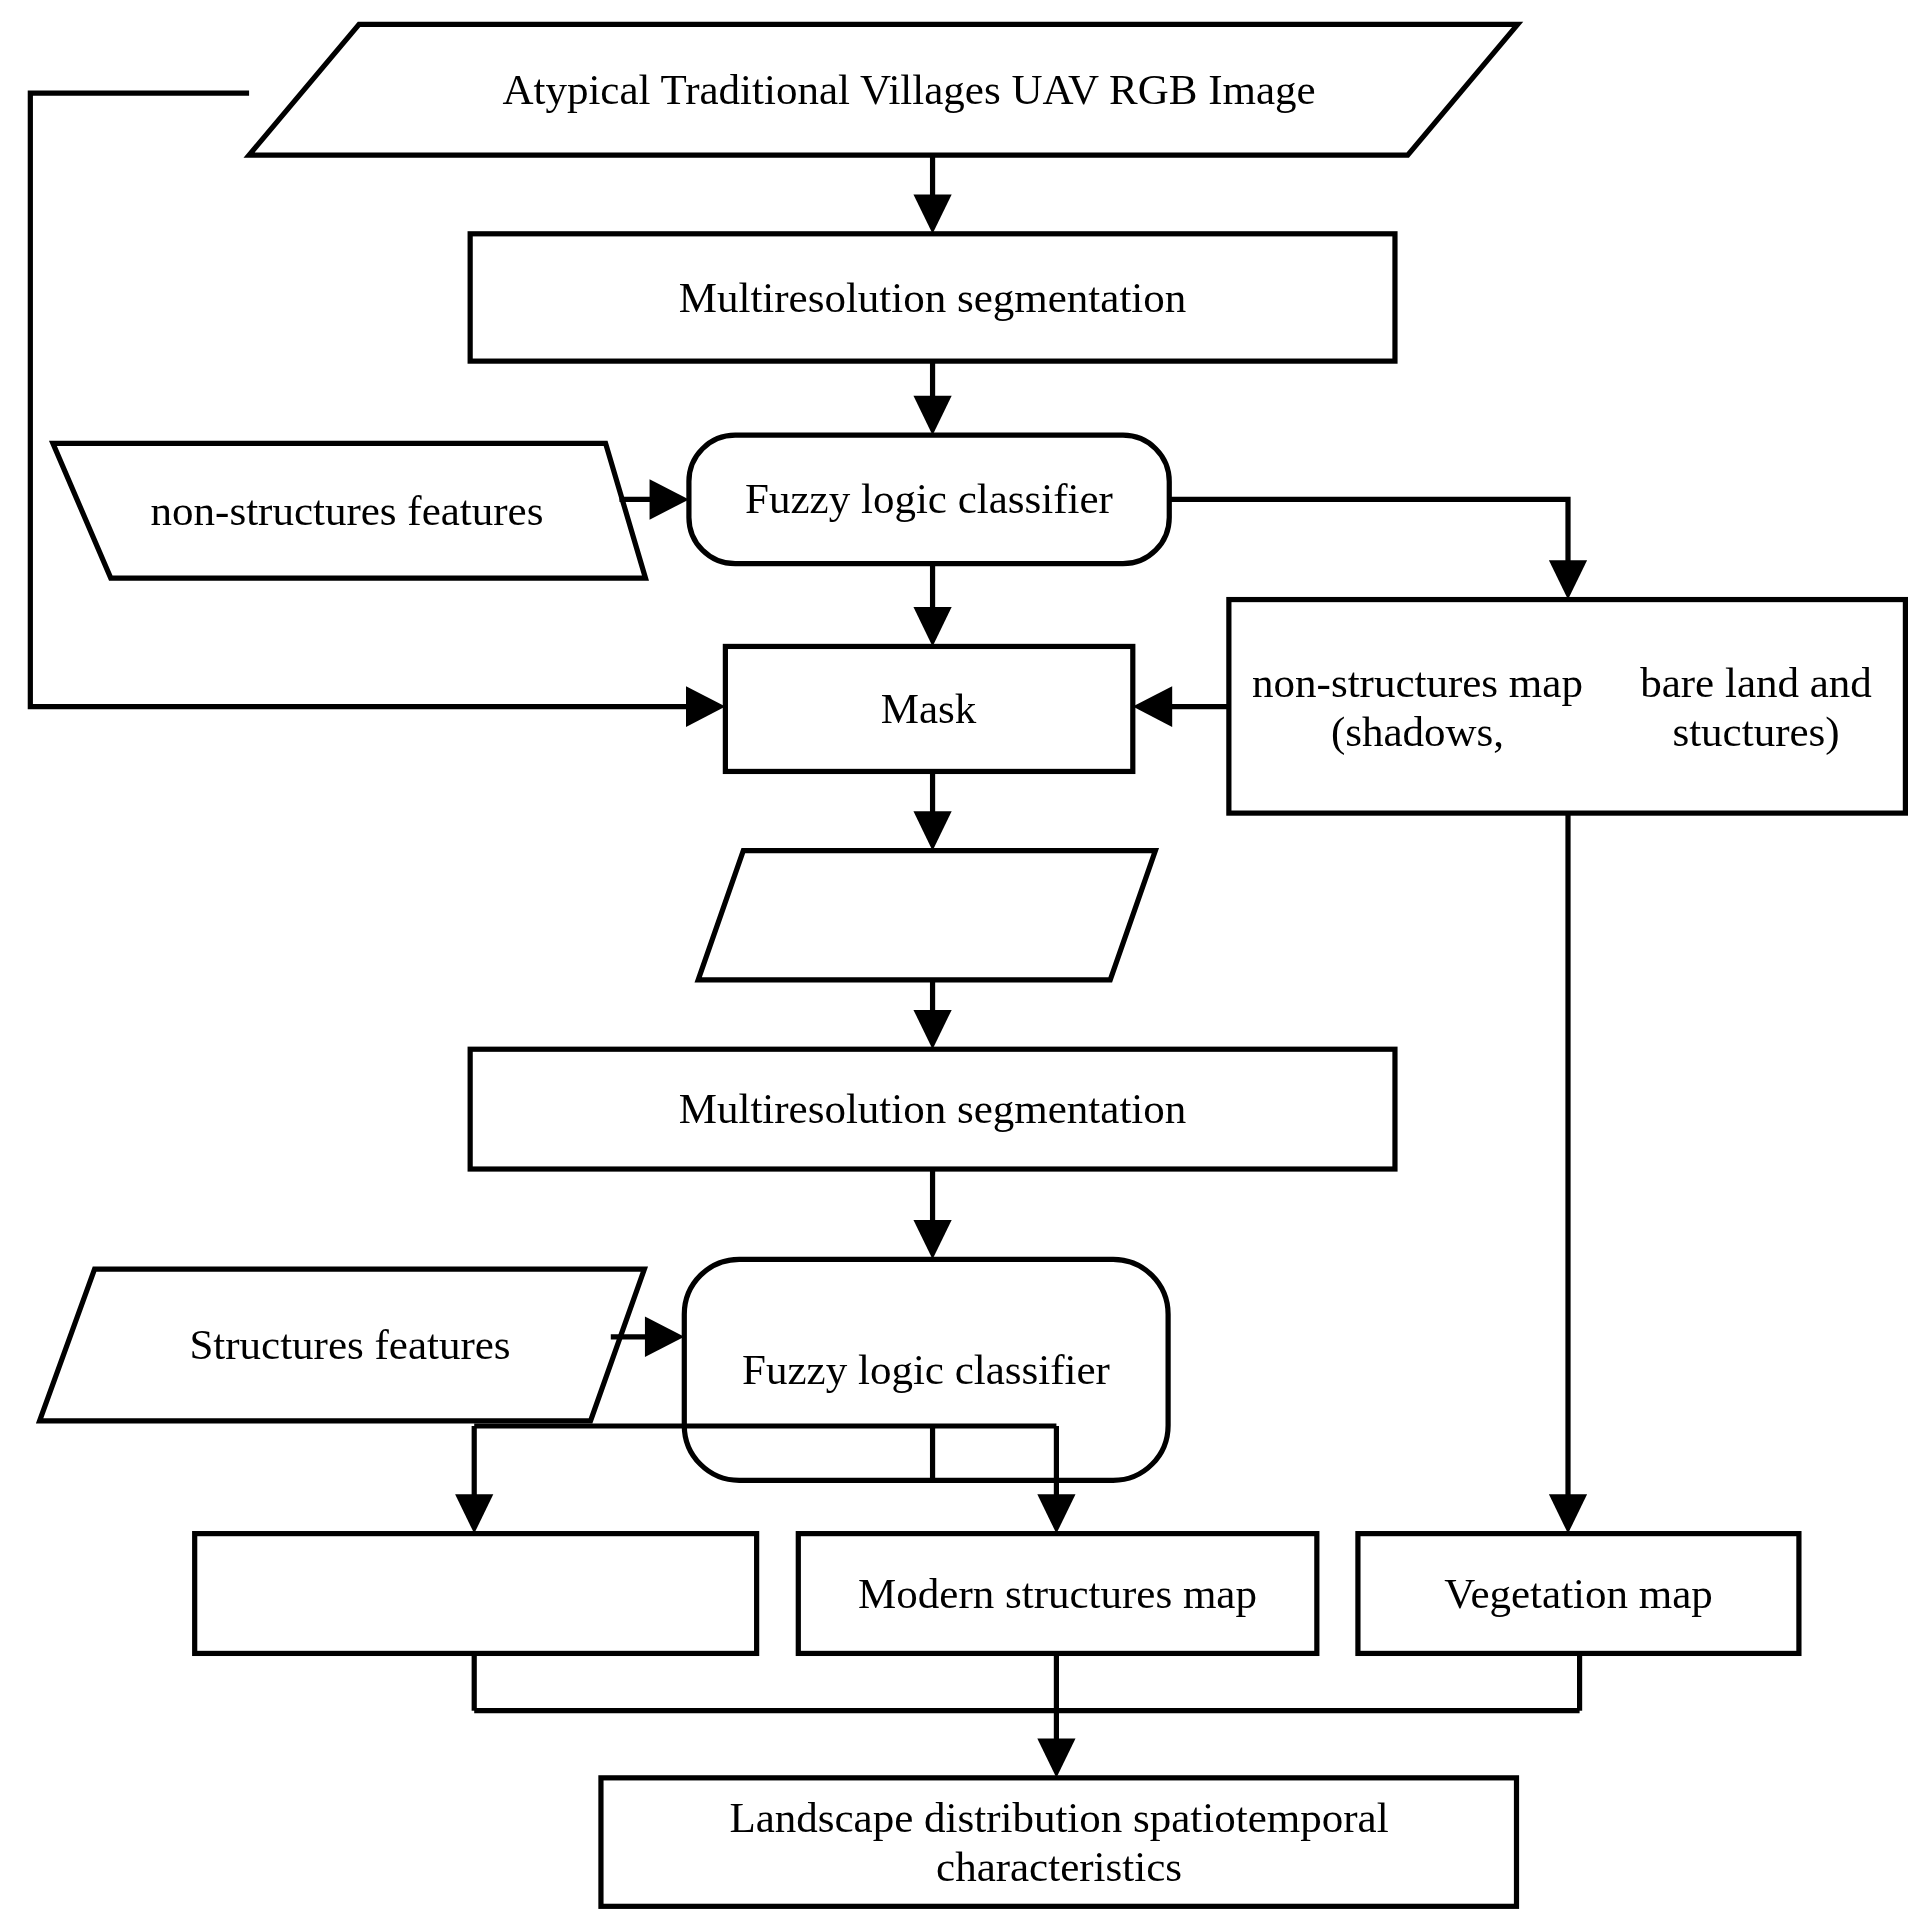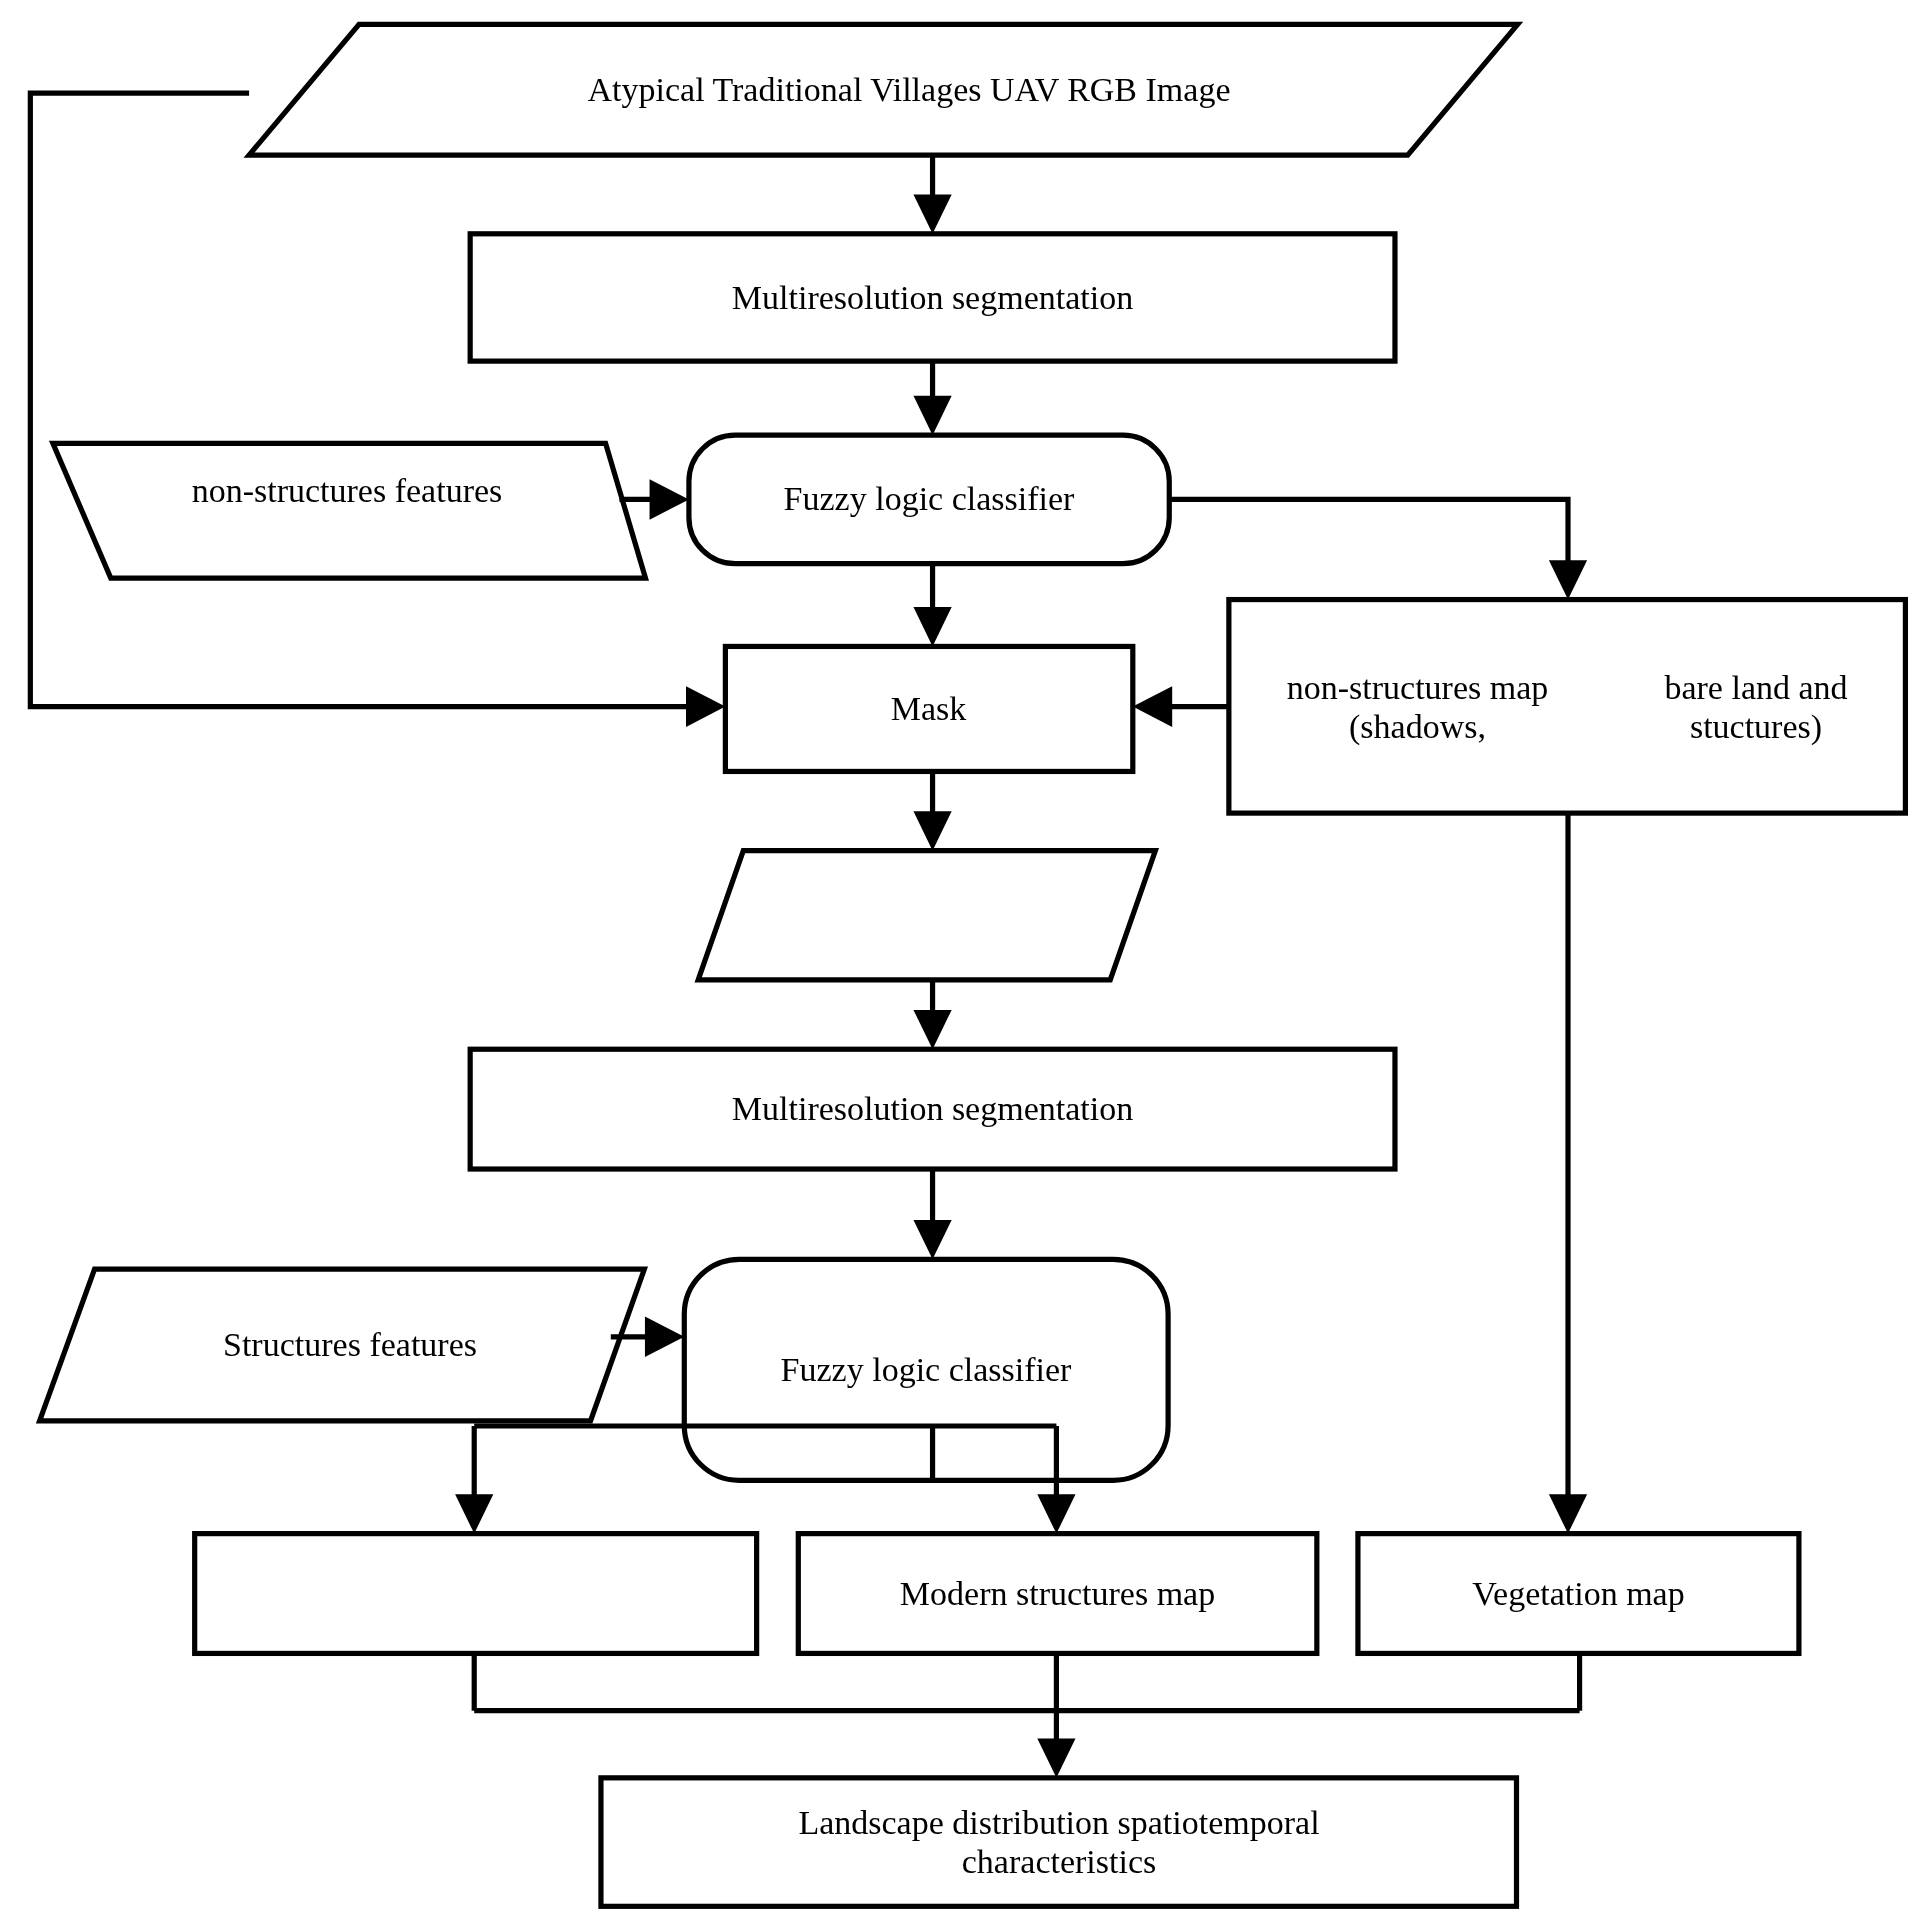--- a/index.html
+++ b/index.html
@@ -5,21 +5,21 @@
   html,body{margin:0;padding:0;background:#ffffff;}
   #page{position:relative;width:1923px;height:1926px;background:#ffffff;overflow:hidden;
         font-family:"Liberation Serif","DejaVu Serif",serif;}
   svg#flow{position:absolute;left:0;top:0;width:1923px;height:1926px;}
   .shape{fill:#ffffff;stroke:#000000;stroke-width:9;}
   .conn{fill:none;stroke:#000000;stroke-width:9;stroke-linecap:butt;stroke-linejoin:miter;}
   .arrowhead{fill:#000000;stroke:none;}
   .lbl{position:absolute;text-align:center;color:#000;line-height:1.15;
        font-family:"Liberation Serif","DejaVu Serif",serif;
        display:flex;align-items:center;justify-content:center;}
-  .f58{font-size:34px;}
+  .f58{font-size:43px;}
 </style>
 </head>
 <body>
 
 <div id="page">
 
   <svg id="flow" viewBox="0 0 3322 3328">
 
     <polygon class="shape" points="620,42 2622,42 2432,268 430,268"></polygon>
 
@@ -97,21 +97,21 @@
     <path class="conn" d="M819,2956 L2729,2956" stroke-width="22"></path>
     <path class="conn" d="M1825,2956 L1825,3038"></path>
     <polygon class="arrowhead" points="1825,3072 1792,3004 1858,3004"></polygon>
 
   </svg>
 
   <div class="lbl f58" style="left:359px;top:24px;width:1100px;height:131px;">Atypical Traditional Villages  UAV RGB Image</div>
 
   <div class="lbl f58" style="left:470px;top:234px;width:925px;height:127px;">Multiresolution segmentation</div>
 
-  <div class="lbl f58" style="left:69px;top:423px;width:556px;height:135px;">non-structures features</div>
+  <div class="lbl f58" style="left:69px;top:443px;width:556px;height:135px;">non-structures features</div>
 
   <div class="lbl f58" style="left:689px;top:435px;width:480px;height:128px;">Fuzzy logic classifier</div>
 
   <div class="lbl f58" style="left:725px;top:646px;width:407px;height:125px;">Mask</div>
 
   <div class="lbl f58" style="left:1229px;top:600px;width:677px;height:214px;flex-direction:row;">
     <span>non-structures map (shadows,</span>
     <span>bare land and stuctures)</span>
   </div>
 

